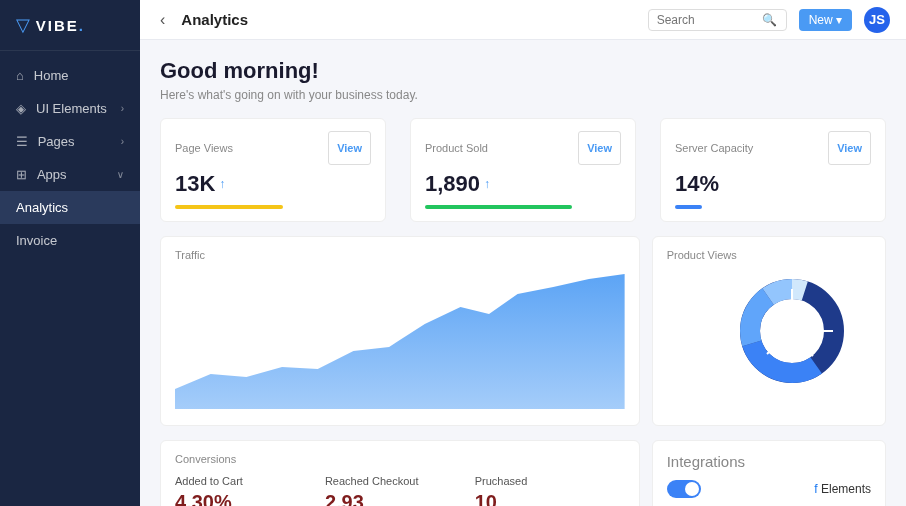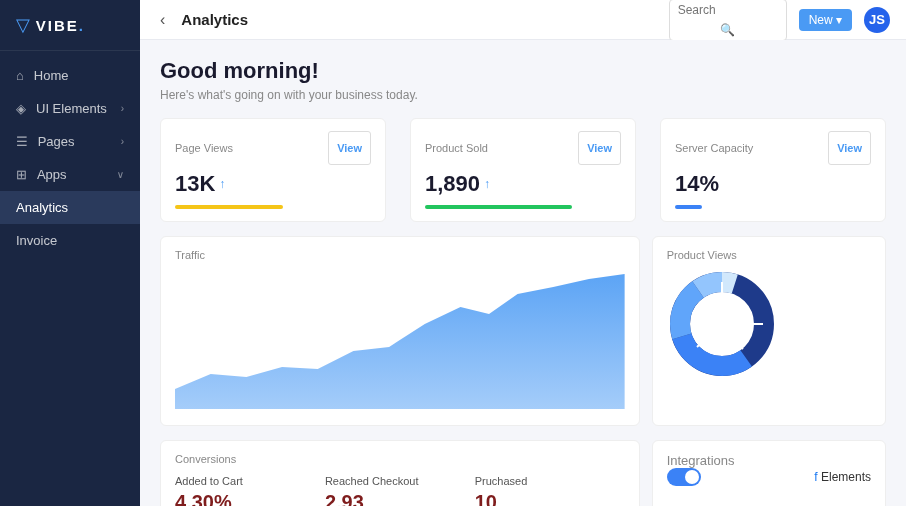--- a/index.html
+++ b/index.html
@@ -77,21 +77,20 @@
       flex: 1;
     }
     .topbar-search {
       display: flex;
       align-items: center;
       gap: 6px;
       border: 1px solid #ddd;
       border-radius: 4px;
       padding: 3px 8px;
       background: #fff;
-      flex-direction: column;
     }
     .topbar-search input {
       border: none;
       outline: none;
       font-size: 12px;
       color: #888;
       width: 100px;
       background: transparent;
     }
     .topbar-search-icon { color: #aaa; font-size: 12px; }
@@ -157,21 +156,22 @@
     }
     .traffic-label { font-size: 11px; color: #888; margin-bottom: 8px; }
 
     .donut-card {
       background: #fff;
       border-radius: 6px;
       padding: 12px 14px;
       flex: 1;
       border: 1px solid #eee;
       display: flex;
-      flex-direction: column;
+      flex-direction: row;
+      align-items: center;
     }
     .donut-label { font-size: 11px; color: #888; margin-bottom: 8px; align-self: flex-start; }
 
     
     .area-chart { width: 100%; height: 140px; }
 
     
     .bottom-row { display: flex; gap: 12px; }
 
     .conversions-card {
@@ -187,21 +187,21 @@
     .conv-metric-title { font-size: 11px; color: #555; margin-bottom: 4px; }
     .conv-metric-value { font-size: 20px; font-weight: 700; color: #7f1d1d; }
 
     .integrations-card {
       background: #fff;
       border-radius: 6px;
       padding: 12px 14px;
       flex: 1;
       border: 1px solid #eee;
     }
-    .integ-label { font-size: 13px; color: #888; }
+    .integ-label { font-size: 15px; color: #888; margin-bottom: 10px; }
     .integ-row { display: flex; align-items: center; justify-content: space-between; margin-bottom: 8px; }
     .toggle {
       width: 34px;
       height: 18px;
       background: #3b82f6;
       border-radius: 9px;
       position: relative;
       cursor: pointer;
     }
     .toggle::after {

